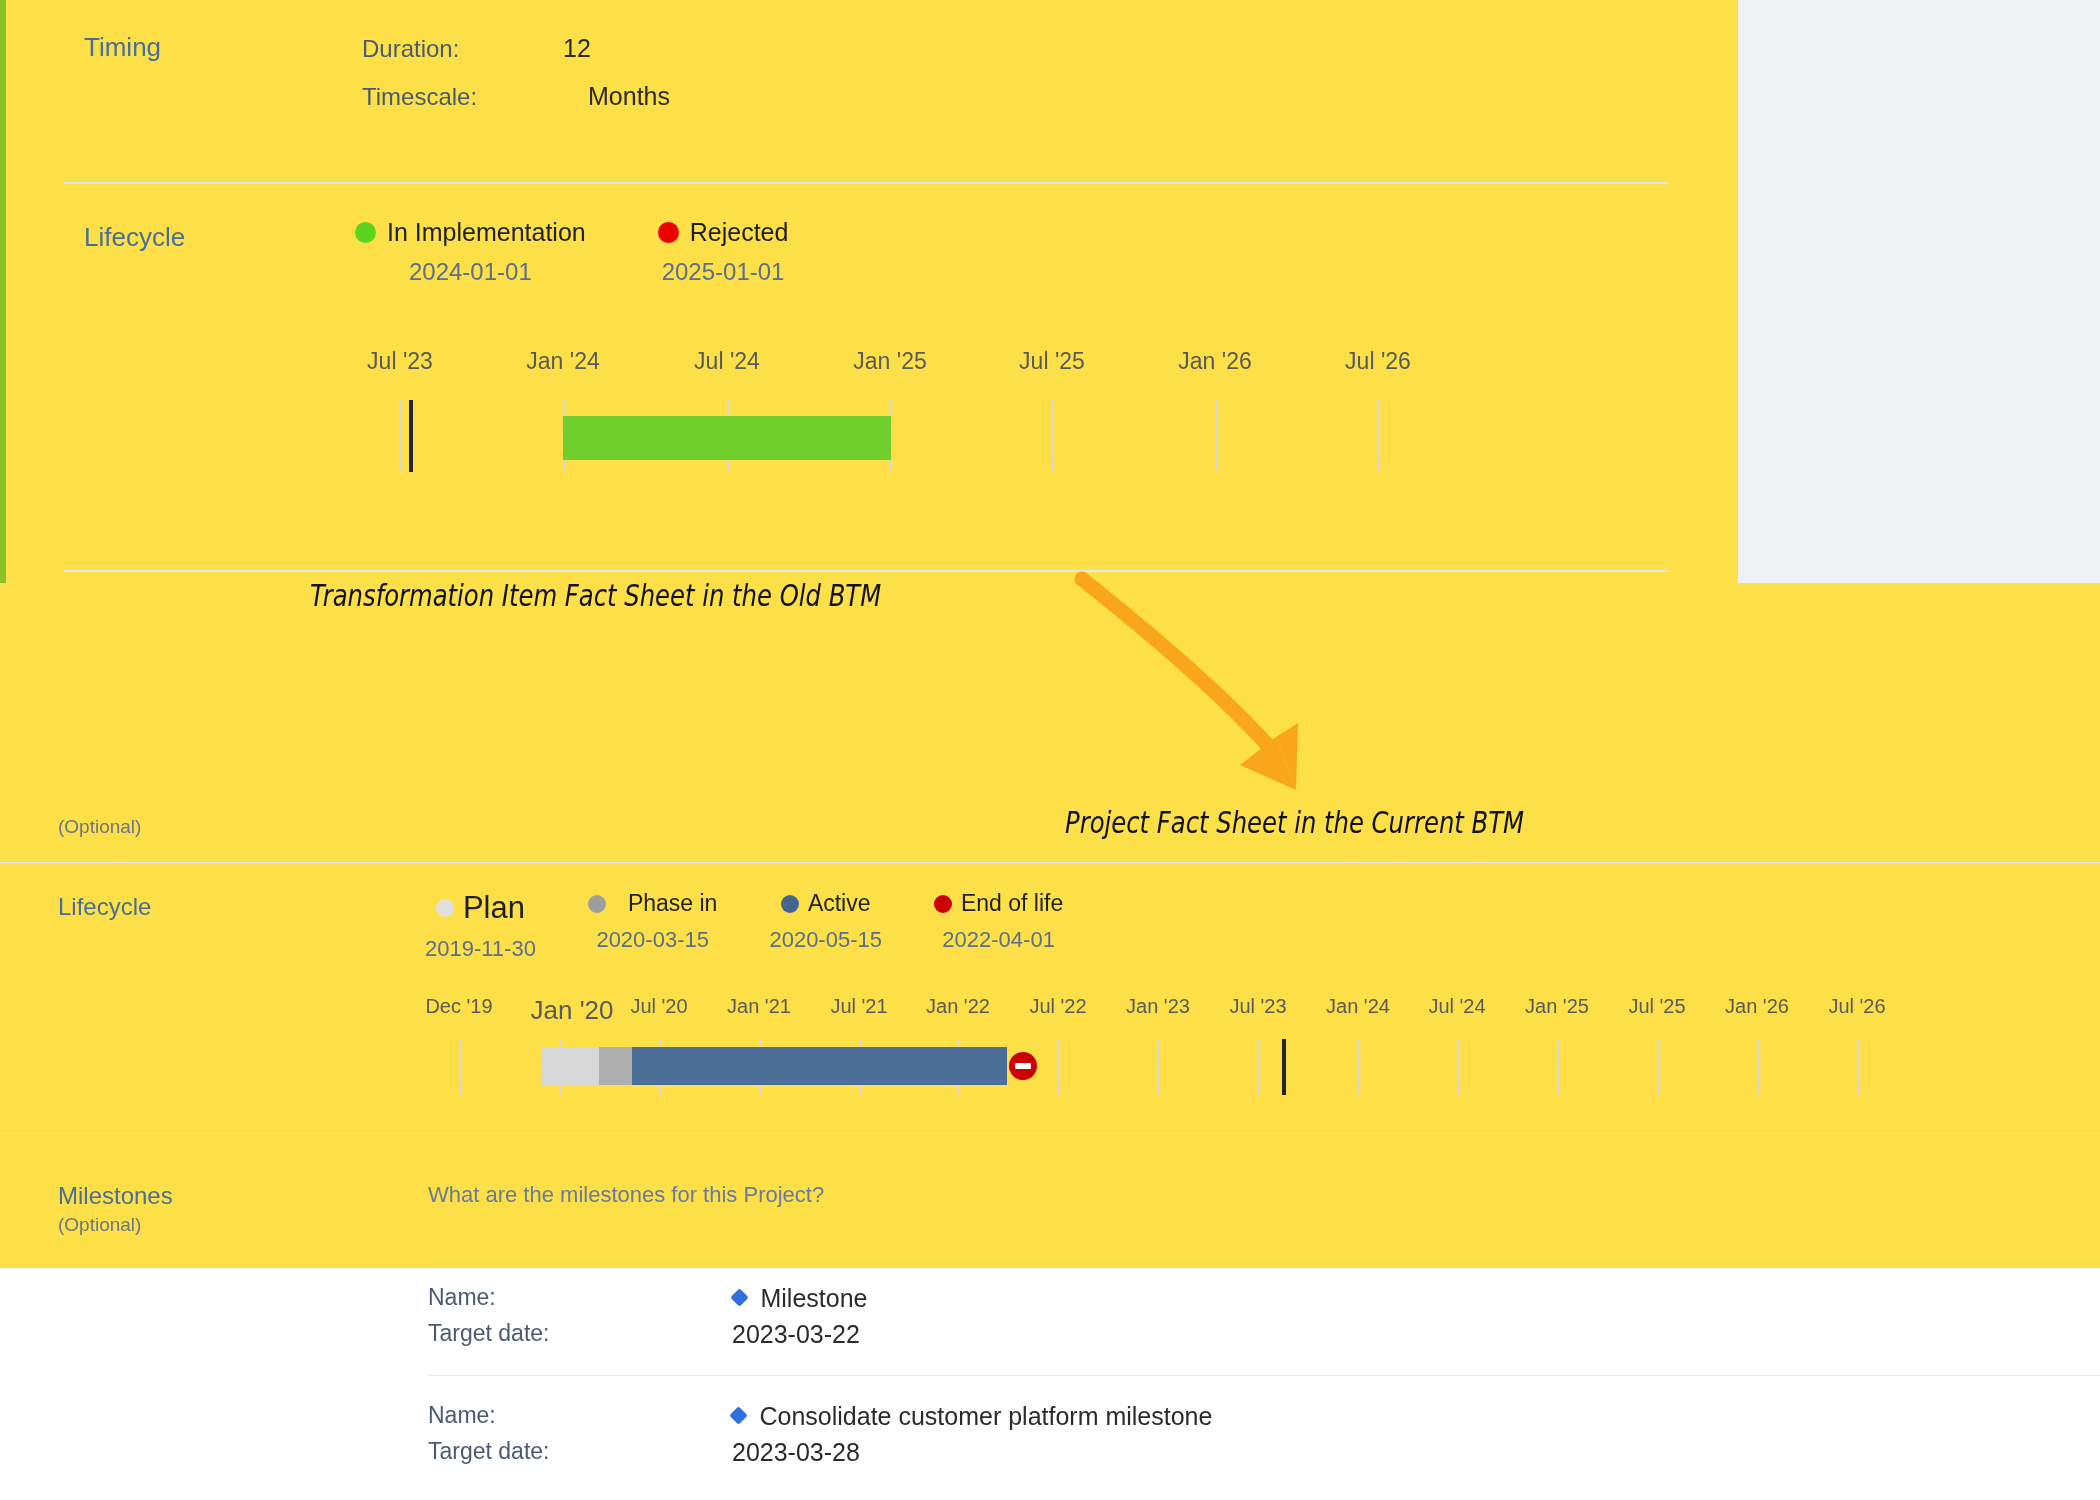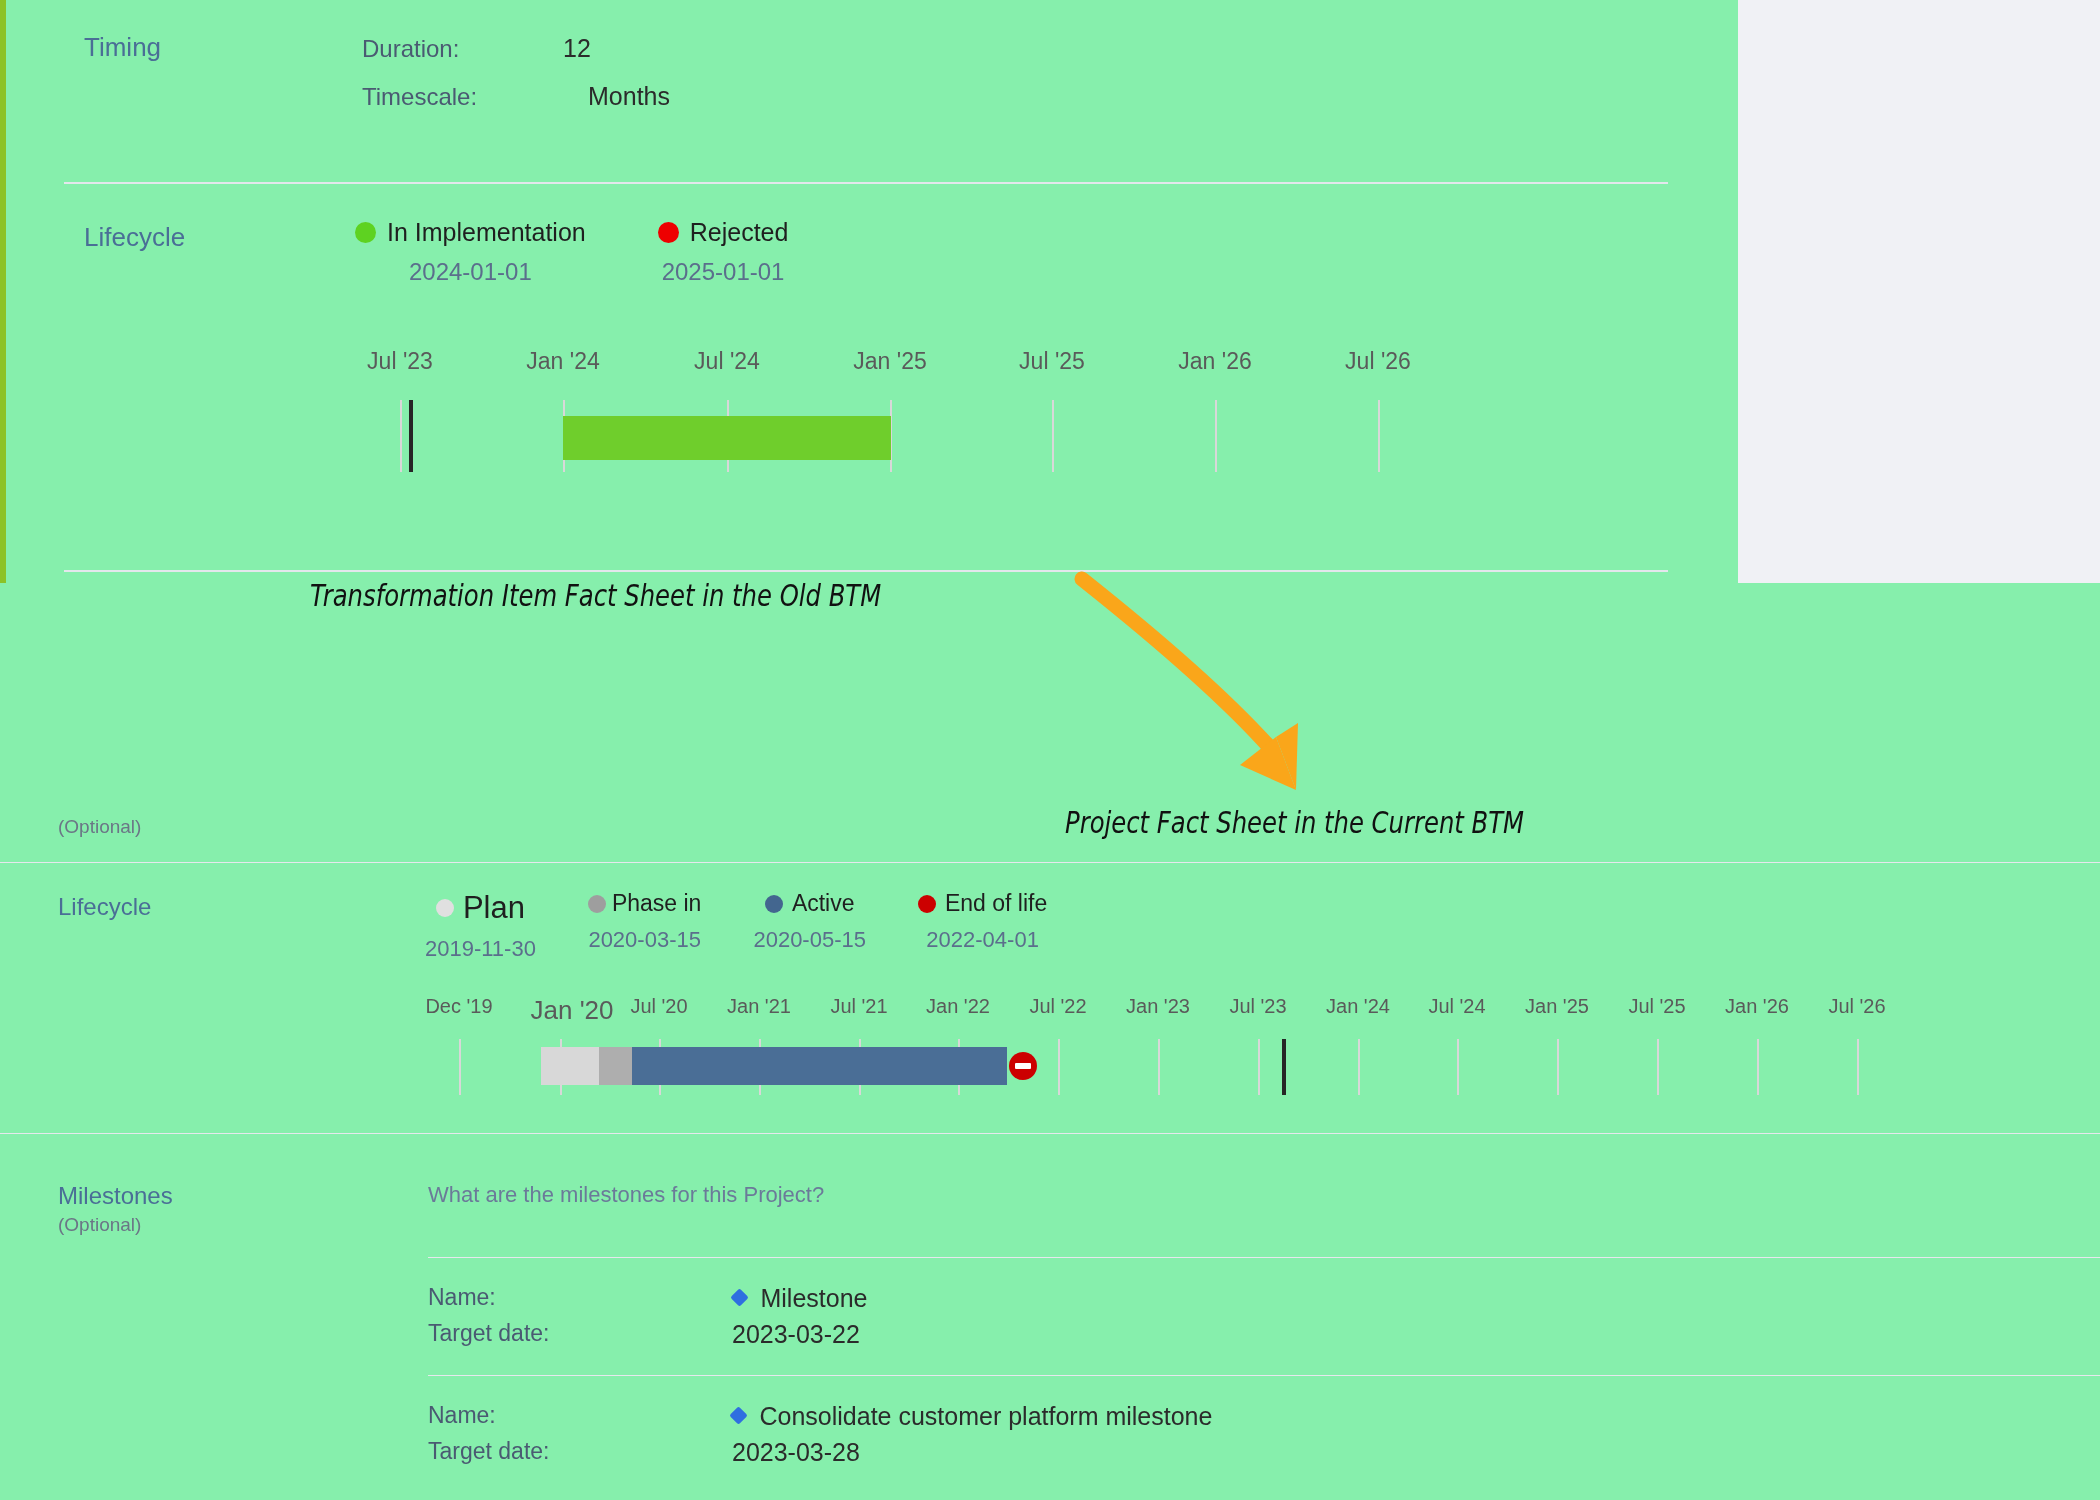--- a/index.html
+++ b/index.html
@@ -2,21 +2,21 @@
 <html><head>
 <meta charset="utf-8">
 <style>
   * { box-sizing: border-box; margin: 0; padding: 0; }
   html, body {
     width: 2100px; height: 1500px;
     background: #ffffff;
     font-family: "Liberation Sans", sans-serif;
     overflow: hidden;
   }
-  #root { position: relative; width: 2100px; height: 1500px; background:#86efac; }
+  #root { position: relative; width: 2100px; height: 1268px; background:#fde047; }
 
   
   .abs { position: absolute; }
   .field-label {
     color: #4a5a72;
     font-size: 24px;
     white-space: nowrap;
   }
   .field-value {
     color: #2b2b2b;
@@ -149,21 +149,21 @@
   <div class="abs" style="left:425px; top:890px;">
     <div class="legend-row" style="gap:52px; align-items:flex-start;">
       <div class="legend-item">
         <div class="legend-top" style="gap:9px;">
           <span class="dot" style="width:18px;height:18px;background:#e0e0e0;"></span>
           <span class="legend-name" style="font-size:31px;">Plan</span>
         </div>
         <div class="legend-date" style="font-size:22px;margin-top:10px;">2019-11-30</div>
       </div>
       <div class="legend-item">
-        <div class="legend-top" style="gap:6px;">
+        <div class="legend-top" style="gap:22px;">
           <span class="dot" style="width:18px;height:18px;background:#9e9e9e;"></span>
           <span class="legend-name" style="font-size:23px;">Phase in</span>
         </div>
         <div class="legend-date" style="font-size:22px;margin-top:10px;">2020-03-15</div>
       </div>
       <div class="legend-item">
         <div class="legend-top" style="gap:9px;">
           <span class="dot" style="width:18px;height:18px;background:#43668f;"></span>
           <span class="legend-name" style="font-size:23px;">Active</span>
         </div>

